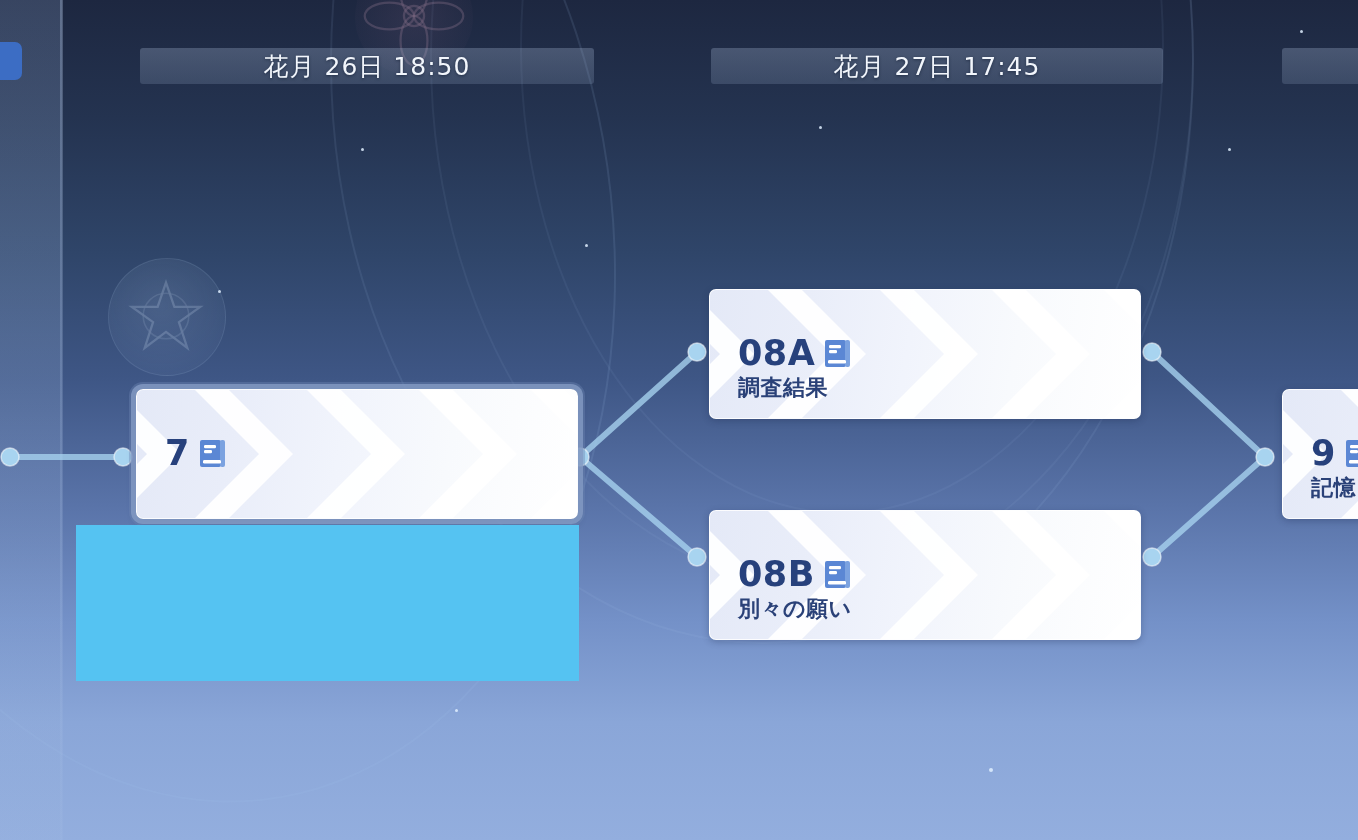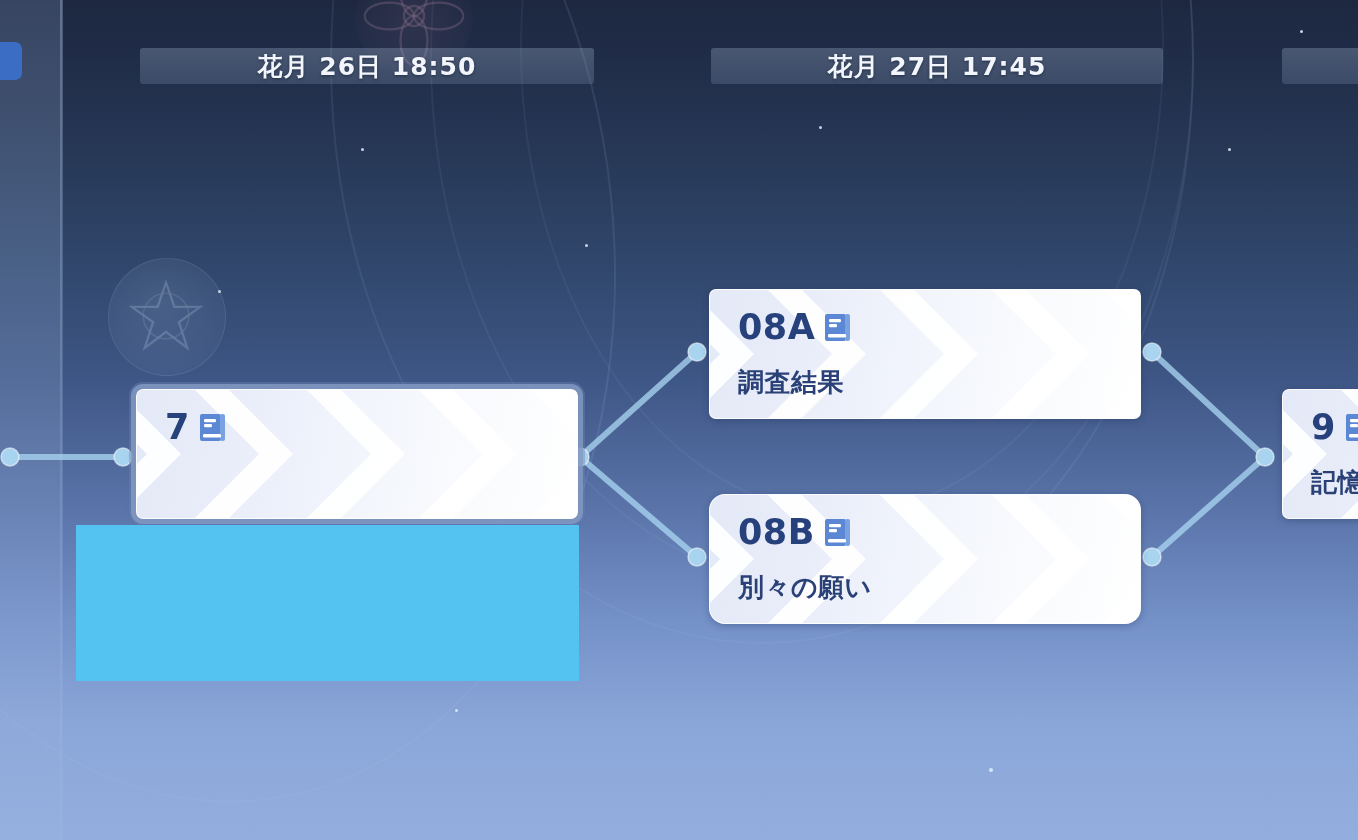--- a/index.html
+++ b/index.html
@@ -100,21 +100,21 @@
     height: 36px;
     background: linear-gradient(180deg, rgba(168,186,214,0.30), rgba(150,170,200,0.22));
     border-radius: 3px;
     display: flex;
     align-items: center;
     justify-content: center;
   }
   .tl-header-label {
     color: #f2f6fc;
     font-size: 25px;
-    font-weight: bold;
+    font-weight: normal;
     letter-spacing: 1px;
     text-shadow: 0 1px 3px rgba(10,20,40,0.55);
     white-space: nowrap;
   }
 
   
   #connectors {
     position: absolute;
     left: 0; top: 0;
     width: 1358px; height: 840px;
@@ -151,32 +151,33 @@
     position: relative;
     padding: 20px 0 0 28px;
     height: 100%;
     box-sizing: border-box;
   }
   .card-head {
     display: flex;
     align-items: center;
     gap: 9px;
     line-height: 1;
+    margin-top: 26px;
   }
   .card-num {
     color: #27417c;
     font-size: 35px;
     font-weight: bold;
     letter-spacing: 0.5px;
   }
   .book-icon { display: block; }
   .card-title {
-    margin-top: 20px;
+    margin-top: 2px;
     color: #2a4178;
-    font-size: 26px;
+    font-size: 22px;
     font-weight: bold;
     letter-spacing: 0.5px;
     white-space: nowrap;
   }
 
   
   .cyan-panel {
     position: absolute;
     background: #55c3f2;
   }
@@ -296,21 +297,21 @@
               <rect x="1" y="1" width="21" height="27" rx="2" fill="#5b87d4"></rect>
               <rect x="21" y="1" width="5" height="27" rx="2" fill="#7ba2e0"></rect>
               <rect x="5" y="6" width="12" height="3.2" rx="1.2" fill="#ffffff"></rect>
               <rect x="5" y="11" width="8" height="3.2" rx="1.2" fill="#ffffff"></rect>
               <rect x="4" y="21" width="18" height="3.6" rx="1.4" fill="#ffffff"></rect>
             </svg>
           </div>
           <div class="card-title">調査結果</div>
         </div>
       </div>
-      <div class="node-card" style="left: 709px; top: 494px; width: 430px; height: 128px; border-radius: 16px;">
+      <div class="node-card" style="left: 709px; top: 510px; width: 430px; height: 128px;">
         <svg class="chevrons" viewBox="0 0 430 128" preserveAspectRatio="none">
           <path d="M-132 0 L-68 64 L-132 128 L-166 128 L-102 64 L-166 0 Z" fill="#ffffff" fill-opacity="0.92"></path>
           <path d="M-20 0 L44 64 L-20 128 L-54 128 L10 64 L-54 0 Z" fill="#ffffff" fill-opacity="0.92"></path>
           <path d="M92 0 L156 64 L92 128 L58 128 L122 64 L58 0 Z" fill="#ffffff" fill-opacity="0.92"></path>
           <path d="M204 0 L268 64 L204 128 L170 128 L234 64 L170 0 Z" fill="#ffffff" fill-opacity="0.92"></path>
           <path d="M316 0 L380 64 L316 128 L282 128 L346 64 L282 0 Z" fill="#ffffff" fill-opacity="0.92"></path>
           <path d="M428 0 L492 64 L428 128 L394 128 L458 64 L394 0 Z" fill="#ffffff" fill-opacity="0.92"></path>
           <path d="M540 0 L604 64 L540 128 L506 128 L570 64 L506 0 Z" fill="#ffffff" fill-opacity="0.92"></path>
         </svg>
         <div class="card-body">

